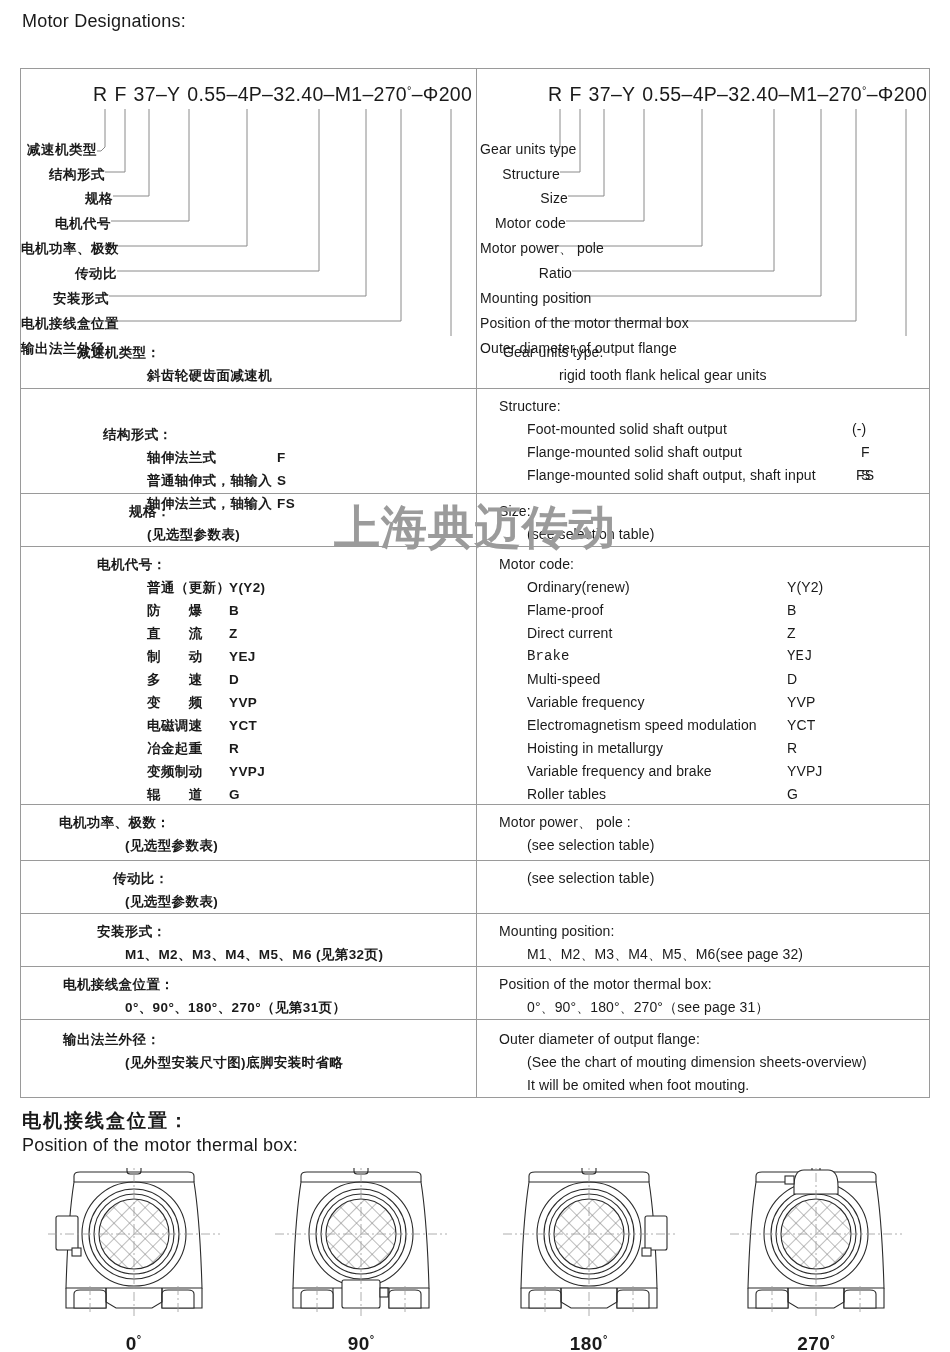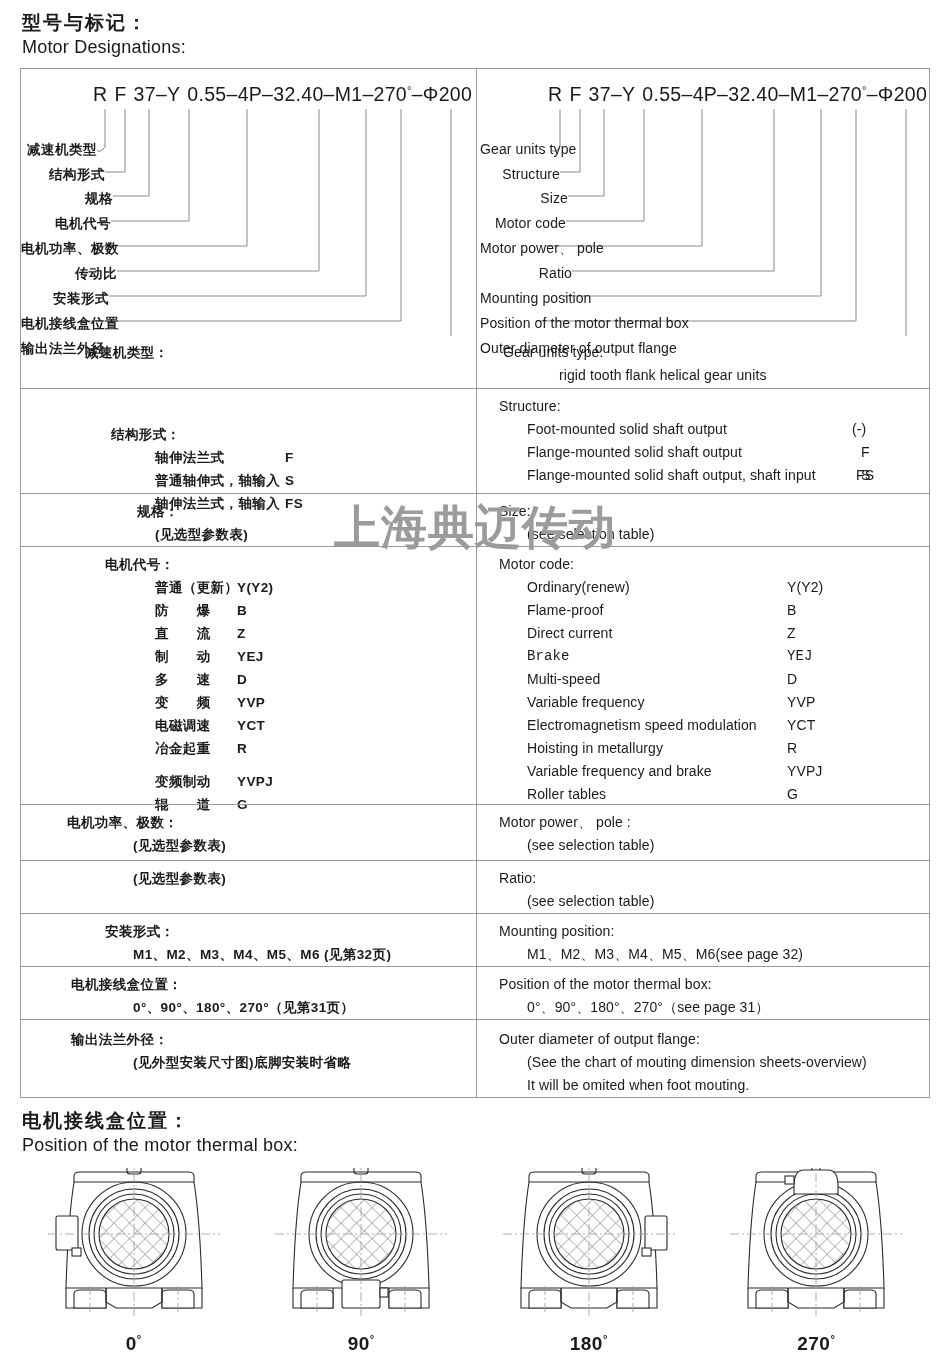--- a/index.html
+++ b/index.html
@@ -73,21 +73,21 @@
     white-space: nowrap;
   }
   .lab.cn { font-weight: bold; letter-spacing: .5px; }
   .lab.en { letter-spacing: .1px; font-size: 14px; }
 
   
   .rows { position: absolute; left: 0; top: 267px; width: 100%; }
   .row { position: relative; border-top: 1px solid #9a9a9a; width: 100%; }
   .row:first-child { border-top: none; }
   .cell { position: absolute; top: 0; }
-  .cell.l { left: 8px;    width: 455px; }
+  .cell.l { left: 0;    width: 455px; }
   .cell.r { left: 456px; width: 453px; }
 
   .cn-t { font-weight: bold; font-size: 13.5px; letter-spacing: .4px; line-height: 23px; }
   .en-t { font-size: 14px; letter-spacing: .1px; line-height: 23px; }
 
   .ind0 { padding-left: 10px; }
   .ind1 { padding-left: 26px; }
   .ind2 { padding-left: 44px; }
 
   
@@ -128,21 +128,20 @@
     font-weight: bold;
     margin-top: 6px;
     letter-spacing: .5px;
   }
   .fig .cap sup { font-size: 11px; vertical-align: super; }
 </style>
 </head>
 <body>
 
 <div class="sec-head" id="top-head">
-  <div class="cn">型号与标记：</div>
   <div class="en">Motor Designations:</div>
 </div>
 
 <div class="frame">
   <div class="vdiv"></div>
 
   <div class="codearea">
 
     <div class="codeline left">R<span class="sp"></span>F<span class="sp"></span>37–Y<span class="sp"></span>0.55–4P–32.40–M1–270<sup>°</sup>–Φ200</div>
     <div class="codeline right">R<span class="sp"></span>F<span class="sp"></span>37–Y<span class="sp"></span>0.55–4P–32.40–M1–270<sup>°</sup>–Φ200</div>
@@ -191,20 +190,21 @@
     <div class="lab en" style="left:459px; top:221px; width:84px;  text-align:right;">Mounting position</div>
     <div class="lab en" style="left:459px; top:246px; width:56px;  text-align:right;">Position of the motor thermal box</div>
     <div class="lab en" style="left:459px; top:271px; width:52px;  text-align:right;">Outer diameter of output flange</div>
   </div>
 
   <div class="rows">
 
     <div class="row" style="height:52px;">
       <div class="cell l" style="padding-top:5px;">
         <div class="cn-t ind2" style="padding-left:56px;">减速机类型：</div>
+        <div class="cn-t" style="padding-left:126px;">斜齿轮硬齿面减速机</div>
       </div>
       <div class="cell r" style="padding-top:5px;">
         <div class="en-t ind1">Gear units type:</div>
         <div class="en-t" style="padding-left:82px;">rigid tooth flank helical gear units</div>
       </div>
     </div>
 
     <div class="row" style="height:105px;">
       <div class="cell l" style="padding-top:6px;">
         <div class="cn-t" style="padding-left:82px;margin-top:28px;">结构形式：</div>
@@ -280,21 +280,21 @@
           <span class="v" style="left:208px;">YVP</span>
         </div>
         <div class="kv cn-t" style="padding-left:126px;">
           <span class="k">电磁调速</span>
           <span class="v" style="left:208px;">YCT</span>
         </div>
         <div class="kv cn-t" style="padding-left:126px;">
           <span class="k">冶金起重</span>
           <span class="v" style="left:208px;">R</span>
         </div>
-        <div class="kv cn-t" style="padding-left:126px;margin-top:10px;">
+        <div class="kv cn-t" style="padding-left:126px;">
           <span class="k">变频制动</span>
           <span class="v" style="left:208px;">YVPJ</span>
         </div>
         <div class="kv cn-t" style="padding-left:126px;">
           <span class="k">辊　　道</span>
           <span class="v" style="left:208px;">G</span>
         </div>
       </div>
       <div class="cell r" style="padding-top:6px;">
         <div class="en-t" style="padding-left:22px;">Motor code:</div>
@@ -347,24 +347,24 @@
         <div class="cn-t" style="padding-left:104px;">(见选型参数表)</div>
       </div>
       <div class="cell r" style="padding-top:6px;">
         <div class="en-t" style="padding-left:22px;">Motor power、 pole :</div>
         <div class="en-t" style="padding-left:50px;">(see selection table)</div>
       </div>
     </div>
 
     <div class="row" style="height:53px;">
       <div class="cell l" style="padding-top:6px;">
+        <div class="cn-t" style="padding-left:92px;">传动比：</div>
         <div class="cn-t" style="padding-left:104px;">(见选型参数表)</div>
       </div>
       <div class="cell r" style="padding-top:6px;">
-        <div class="en-t" style="padding-left:22px;">Ratio:</div>
         <div class="en-t" style="padding-left:50px;">(see selection table)</div>
       </div>
     </div>
 
     <div class="row" style="height:53px;">
       <div class="cell l" style="padding-top:6px;">
         <div class="cn-t" style="padding-left:76px;">安装形式：</div>
         <div class="cn-t" style="padding-left:104px;">M1、M2、M3、M4、M5、M6 (见第32页)</div>
       </div>
       <div class="cell r" style="padding-top:6px;">

